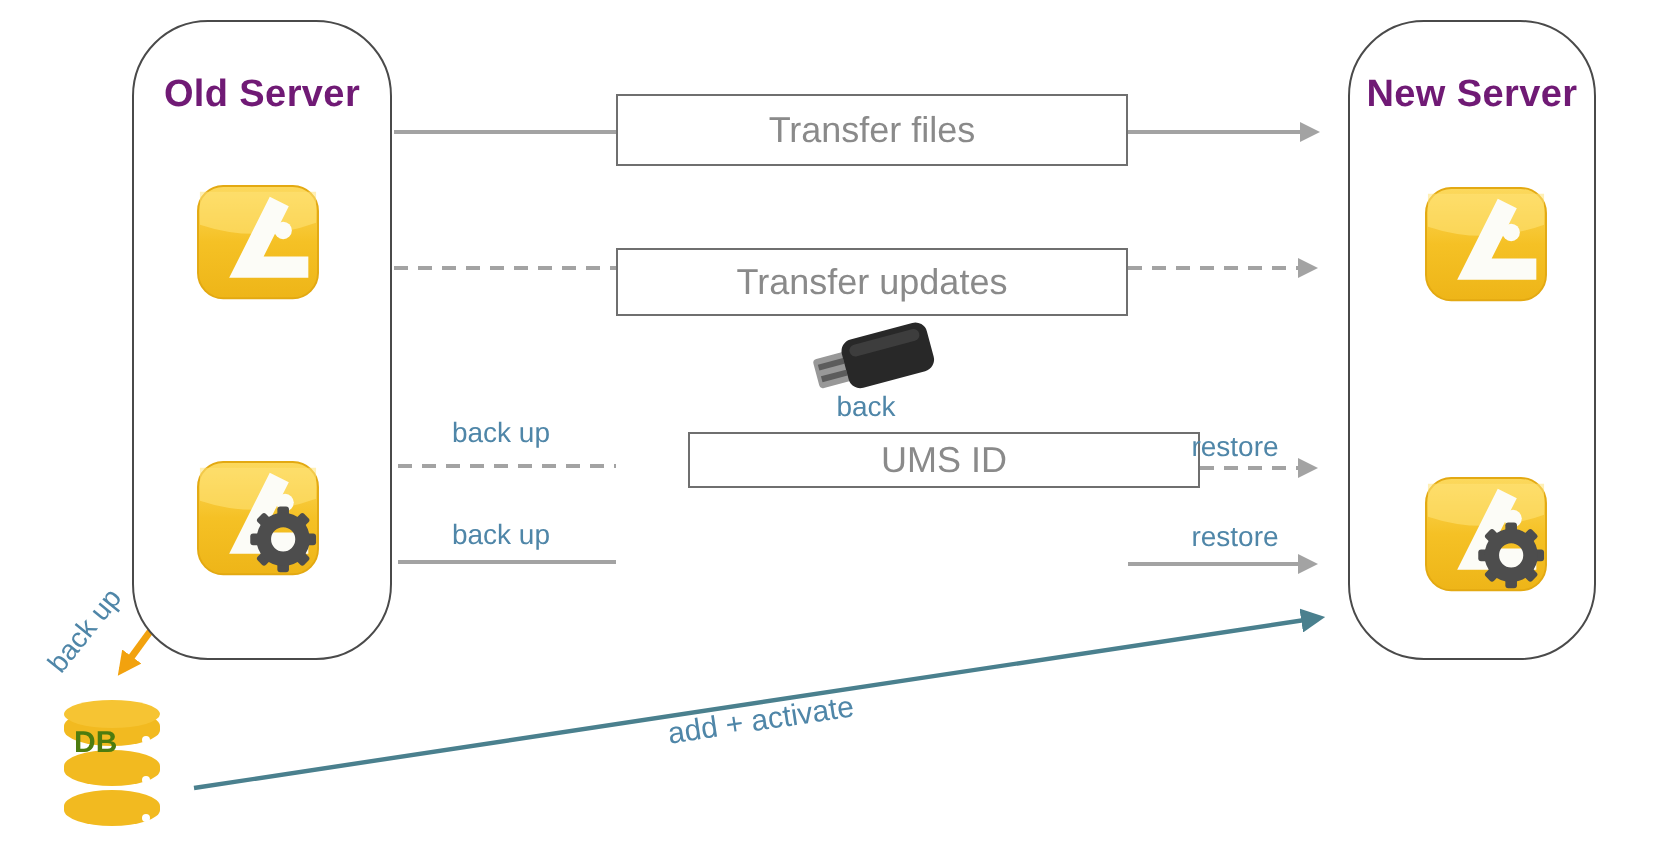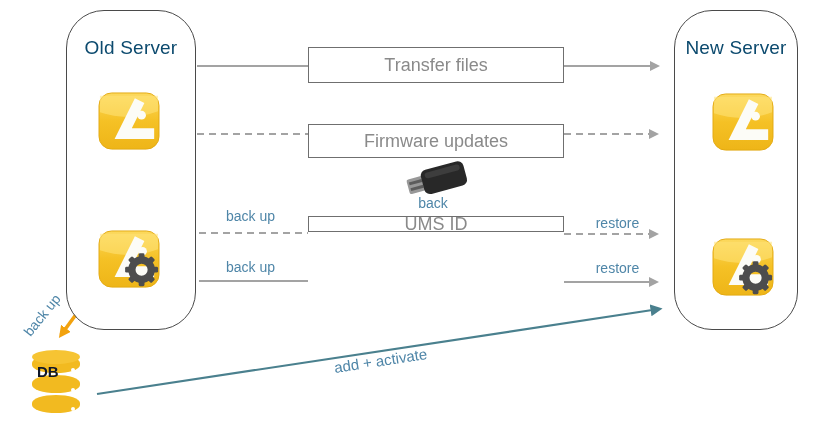--- a/index.html
+++ b/index.html
@@ -10,39 +10,39 @@
   .connectors{position:absolute;left:0;top:0;width:830px;height:425px;}
 
   .server-box{
     position:absolute;top:10px;width:130px;height:320px;
     border:1.5px solid #4a4a4a;border-radius:38px;background:#ffffff;
     box-sizing:border-box;text-align:center;
   }
   .server-box.old{left:66px;}
   .server-box.new{left:674px;width:124px;}
   .server-title{
-    margin-top:26px;font-size:19px;font-weight:normal;color:#0c4a6e;
+    margin-top:26px;font-size:19px;font-weight:bold;color:#701a75;
     letter-spacing:.2px;
   }
 
   .app-icon{position:absolute;width:62px;height:60px;}
   .icon-old-1{left:98px;top:92px;}
   .icon-old-2{left:98px;top:230px;}
   .icon-new-1{left:712px;top:93px;}
   .icon-new-2{left:712px;top:238px;}
 
   .step-box{
     position:absolute;left:308px;width:256px;
     border:1px solid #6f6f6f;background:#ffffff;color:#8a8a8a;
     font-size:18px;display:flex;align-items:center;justify-content:center;
     box-sizing:border-box;
   }
   .sb1{top:47px;height:36px;}
   .sb2{top:124px;height:34px;}
-  .sb3{top:216px;height:16px;}
+  .sb3{top:216px;height:28px;margin-left:36px;}
   .sb4{top:262px;height:34px;}
 
   .mini-label{
     position:absolute;color:#4f86a8;font-size:14px;text-align:center;
     white-space:nowrap;
   }
   .lbl-backup-1{left:203px;top:208px;width:95px;}
   .lbl-backup-2{left:203px;top:259px;width:95px;}
   .lbl-restore-1{left:575px;top:215px;width:85px;}
   .lbl-restore-2{left:575px;top:260px;width:85px;}
@@ -69,21 +69,21 @@
   .db .top-ellipse{
     position:absolute;left:0;top:0;width:48px;height:14px;background:#F6C433;
     border-radius:50%;
   }
   .db .dot{
     position:absolute;left:39px;width:4px;height:4px;background:#ffffff;
     border-radius:50%;
   }
   .db .d1{top:18px;} .db .d2{top:38px;} .db .d3{top:57px;}
   .db-label{
-    position:absolute;left:5px;top:13px;color:#0f172a;
+    position:absolute;left:5px;top:13px;color:#4d7c0f;
     font-size:15px;font-weight:bold;
   }
 </style>
 </head>
 <body>
 
 <div class="canvas">
 
   <svg class="connectors" viewBox="0 0 830 425">
     <defs>
@@ -192,21 +192,21 @@
         </g>
         <circle r="10" fill="none" stroke="#4D4D4D" stroke-width="7.5"></circle>
       </g>
     </svg>
   </div>
 
   <div class="step-box sb1">
     <span>Transfer files</span>
   </div>
   <div class="step-box sb2">
-    <span>Firmware updates</span>
+    <span>Transfer updates</span>
   </div>
   <div class="step-box sb3">
     <span>UMS ID</span>
   </div>
 
   <div class="mini-label lbl-backup-1">back up</div>
   <div class="mini-label lbl-backup-2">back up</div>
   <div class="mini-label lbl-restore-1">restore</div>
   <div class="mini-label lbl-restore-2">restore</div>
   <div class="mini-label lbl-copy">back</div>

